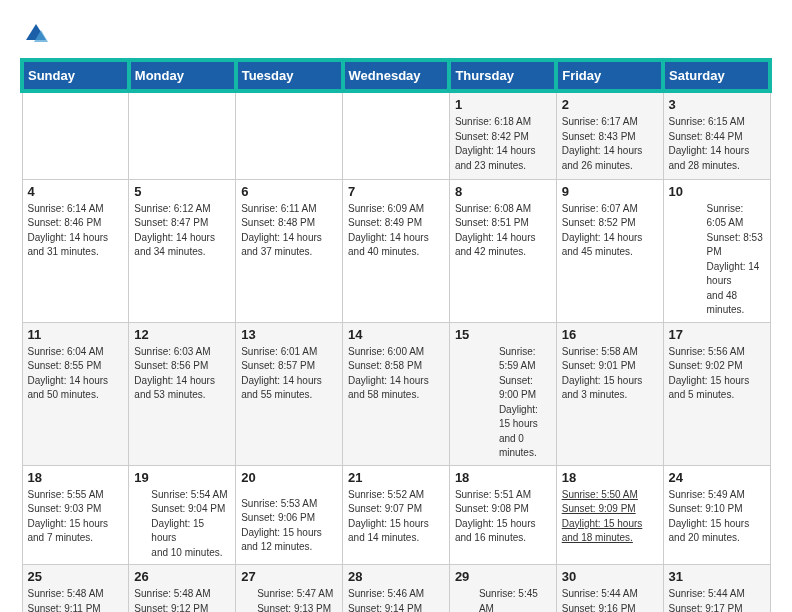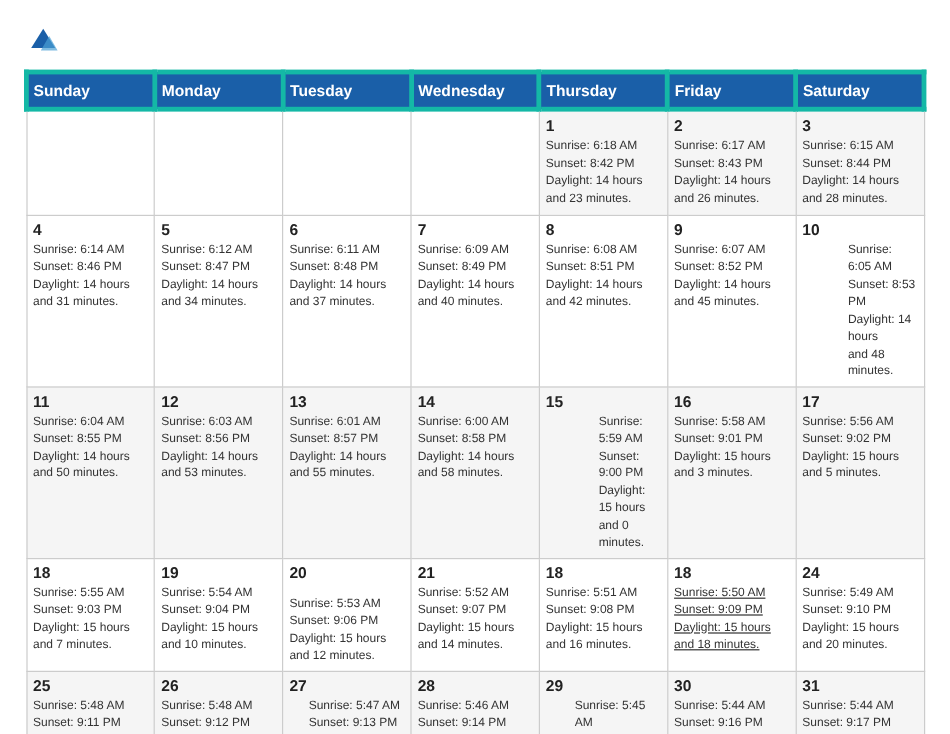--- a/index.html
+++ b/index.html
@@ -252,21 +252,21 @@
       <tr>
         <td>
           <div class="day-num">18</div>
           <div class="day-info" style="white-space: pre-line;">Sunrise: 5:55 AM
 Sunset: 9:03 PM
 Daylight: 15 hours
 and 7 minutes.</div>
         </td>
         <td>
           <div class="day-num">19</div>
-          <div class="day-info" style="white-space: pre-line;">Sunrise: 5:54 AM
+          <div class="day-info" style="white-space: pre-line; margin-left: 17px;">Sunrise: 5:54 AM
 Sunset: 9:04 PM
 Daylight: 15 hours
 and 10 minutes.</div>
         </td>
         <td>
           <div class="day-num">20</div>
           <div class="day-info" style="white-space: pre-line; margin-top: 12px;">Sunrise: 5:53 AM
 Sunset: 9:06 PM
 Daylight: 15 hours
 and 12 minutes.</div>

